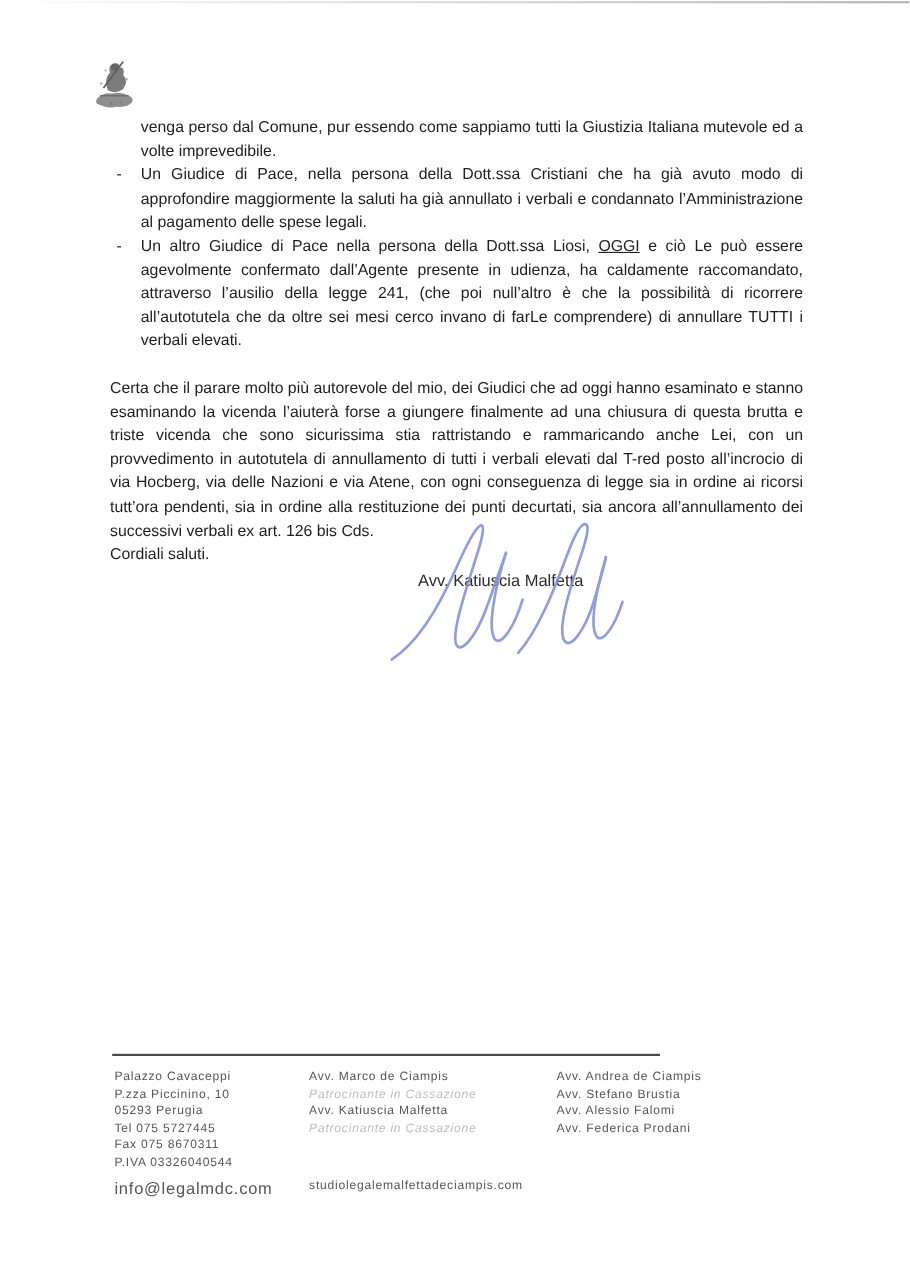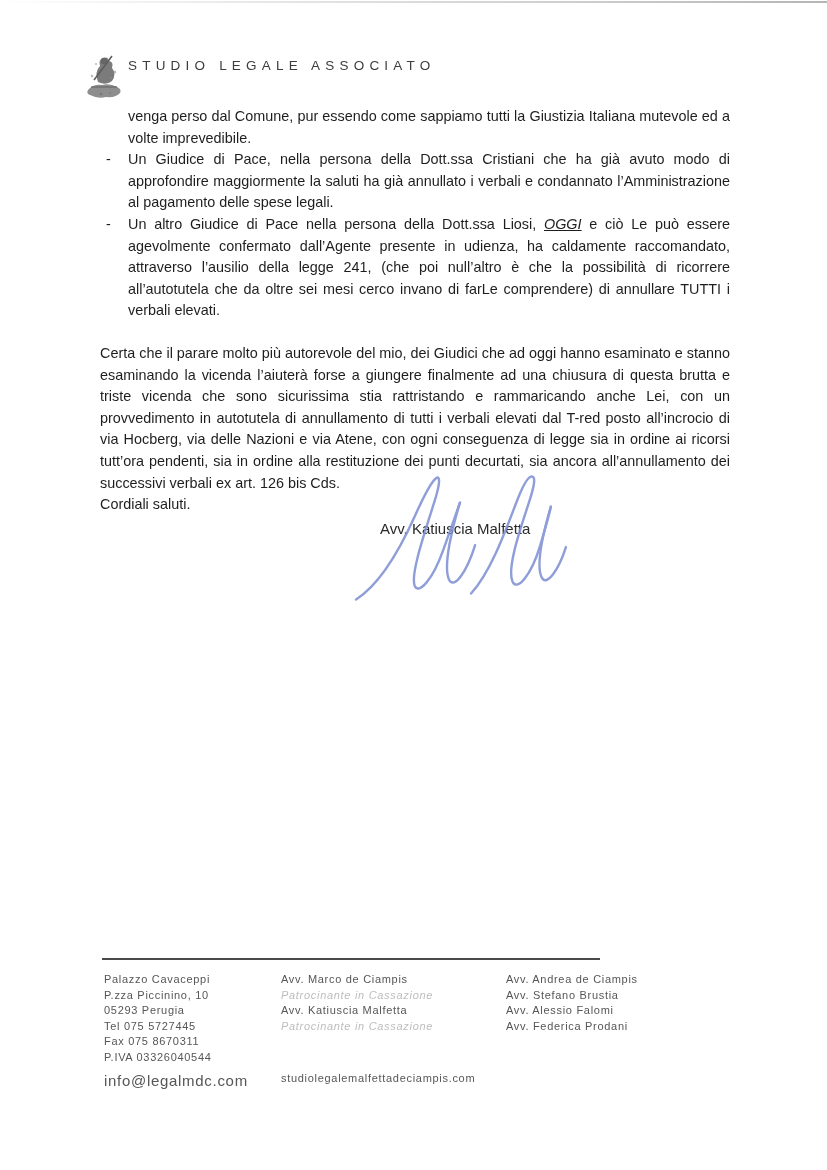--- a/index.html
+++ b/index.html
@@ -23,21 +23,21 @@
   }
   
   .letter-body{
     position:absolute; left:100px; top:106px; width:630px;
     font-size:14.4px; line-height:21.6px; text-align:justify; color:#1e1e1e;
   }
   .letter-body p{margin:0;}
   .cont{padding-left:28px;}
   .bullet{position:relative; padding-left:28px;}
   .bullet .dash{position:absolute; left:6px; top:0;}
-  .u{text-decoration:underline;font-style:italic;}
+  .u{text-decoration:underline;}
   .gap-top{margin-top:21px !important;}
   .sig-area{position:relative; height:100px; margin-top:2px;}
   .sig-name{
     position:absolute; left:280px; top:0; font-size:15px; color:#2a2a2a; white-space:nowrap;
   }
   .sig-svg{
     position:absolute; left:252px; top:-46px; width:222px; height:132px;
     pointer-events:none;
   }
   
@@ -68,21 +68,20 @@
       <path d="M28 2 L10 26" stroke="#5c5c5c" stroke-width="1.5" fill="none"></path>
       <path d="M7 33 L33 33" stroke="#6f6f6f" stroke-width="1.4" fill="none"></path>
       <circle cx="8" cy="22" r="1.2" fill="#9a9a9a" opacity="0.7"></circle>
       <circle cx="31" cy="18" r="1.3" fill="#9a9a9a" opacity="0.7"></circle>
       <circle cx="12" cy="10" r="1.1" fill="#a2a2a2" opacity="0.7"></circle>
       <circle cx="27" cy="24" r="1.1" fill="#8a8a8a" opacity="0.7"></circle>
       <circle cx="17" cy="40" r="1.2" fill="#6f6f6f" opacity="0.7"></circle>
       <circle cx="26" cy="39" r="1.1" fill="#7a7a7a" opacity="0.7"></circle>
     </svg>
     <div class="firm-names">
-      <div class="firm-line1">STUDIO LEGALE ASSOCIATO</div>
     </div>
   </header>
 
   <main class="letter-body">
     <p class="cont">venga perso dal Comune, pur essendo come sappiamo tutti la Giustizia Italiana mutevole ed a volte imprevedibile.</p>
 
     <div class="bullet">
       <span class="dash">-</span>
       <p>Un Giudice di Pace, nella persona della Dott.ssa Cristiani che ha già avuto modo di approfondire maggiormente la saluti ha già annullato i verbali e condannato l’Amministrazione al pagamento delle spese legali.</p>
     </div>

